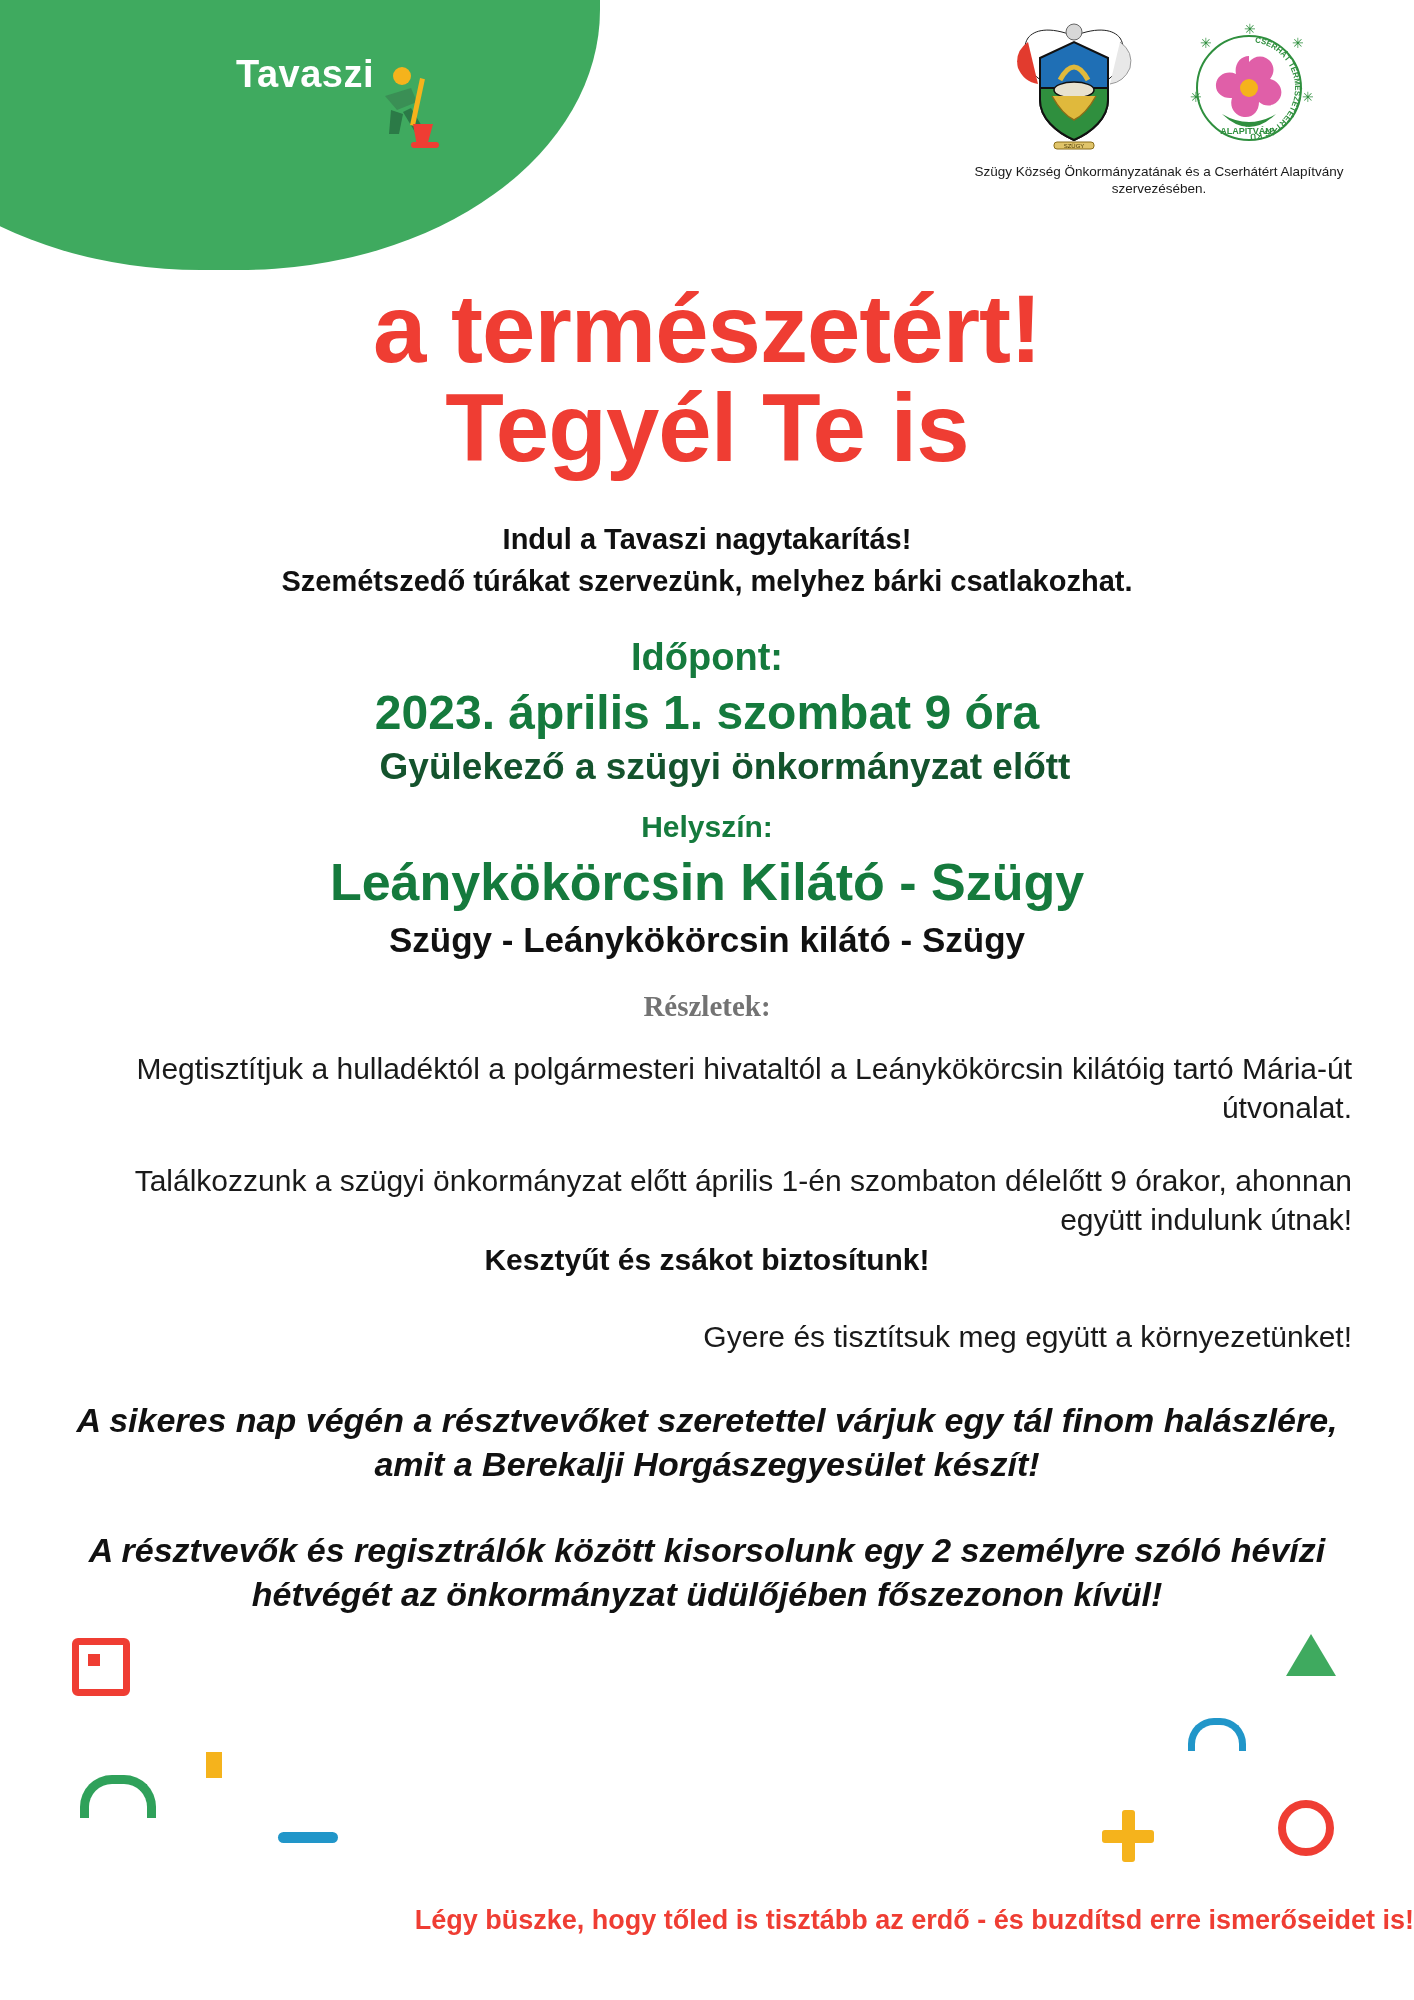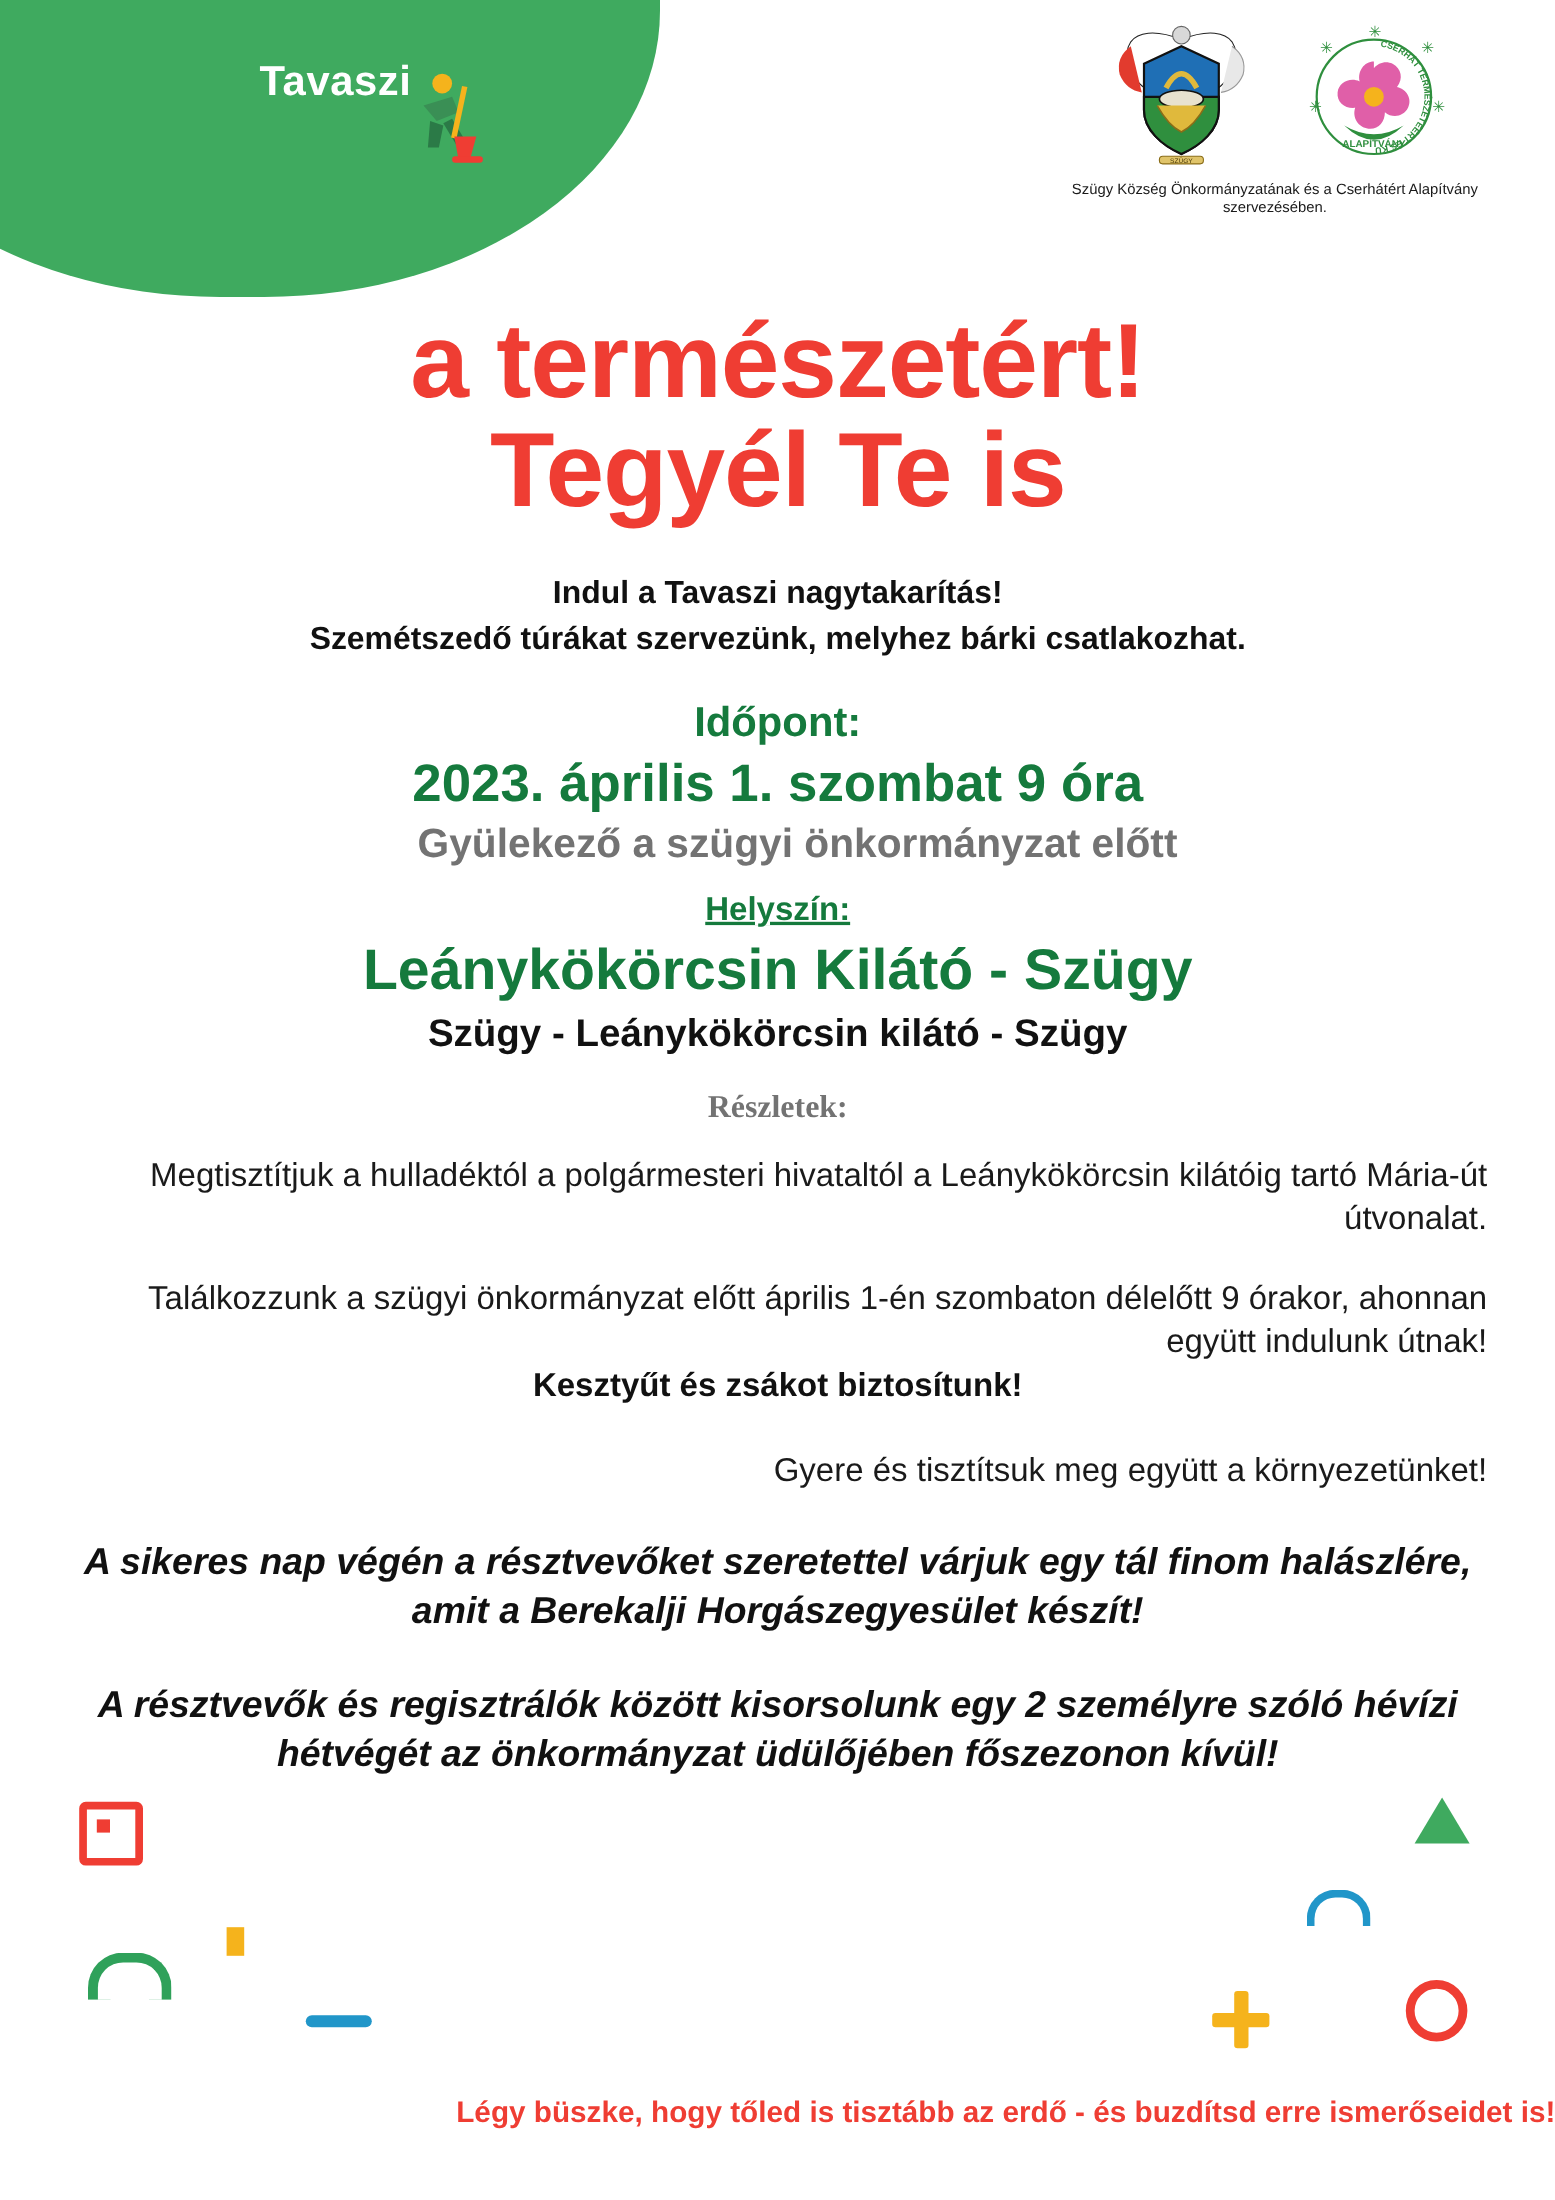--- a/index.html
+++ b/index.html
@@ -117,29 +117,28 @@
   .big-green {
     margin-top: 6px;
     font-size: 48px;
     font-weight: bold;
     color: #157a3d;
   }
   .big-dark {
     margin-top: 6px;
     font-size: 37px;
     font-weight: bold;
-    color: #737373;
+    color: #14532d;
     padding-left: 36px;
   }
   .label-green2 {
     margin-top: 22px;
     font-size: 30px;
     font-weight: bold;
     color: #157a3d;
-    text-decoration: underline;
   }
   .place-green {
     margin-top: 8px;
     font-size: 52px;
     font-weight: bold;
     color: #157a3d;
   }
   .place-dark {
     margin-top: 8px;
     font-size: 35px;

